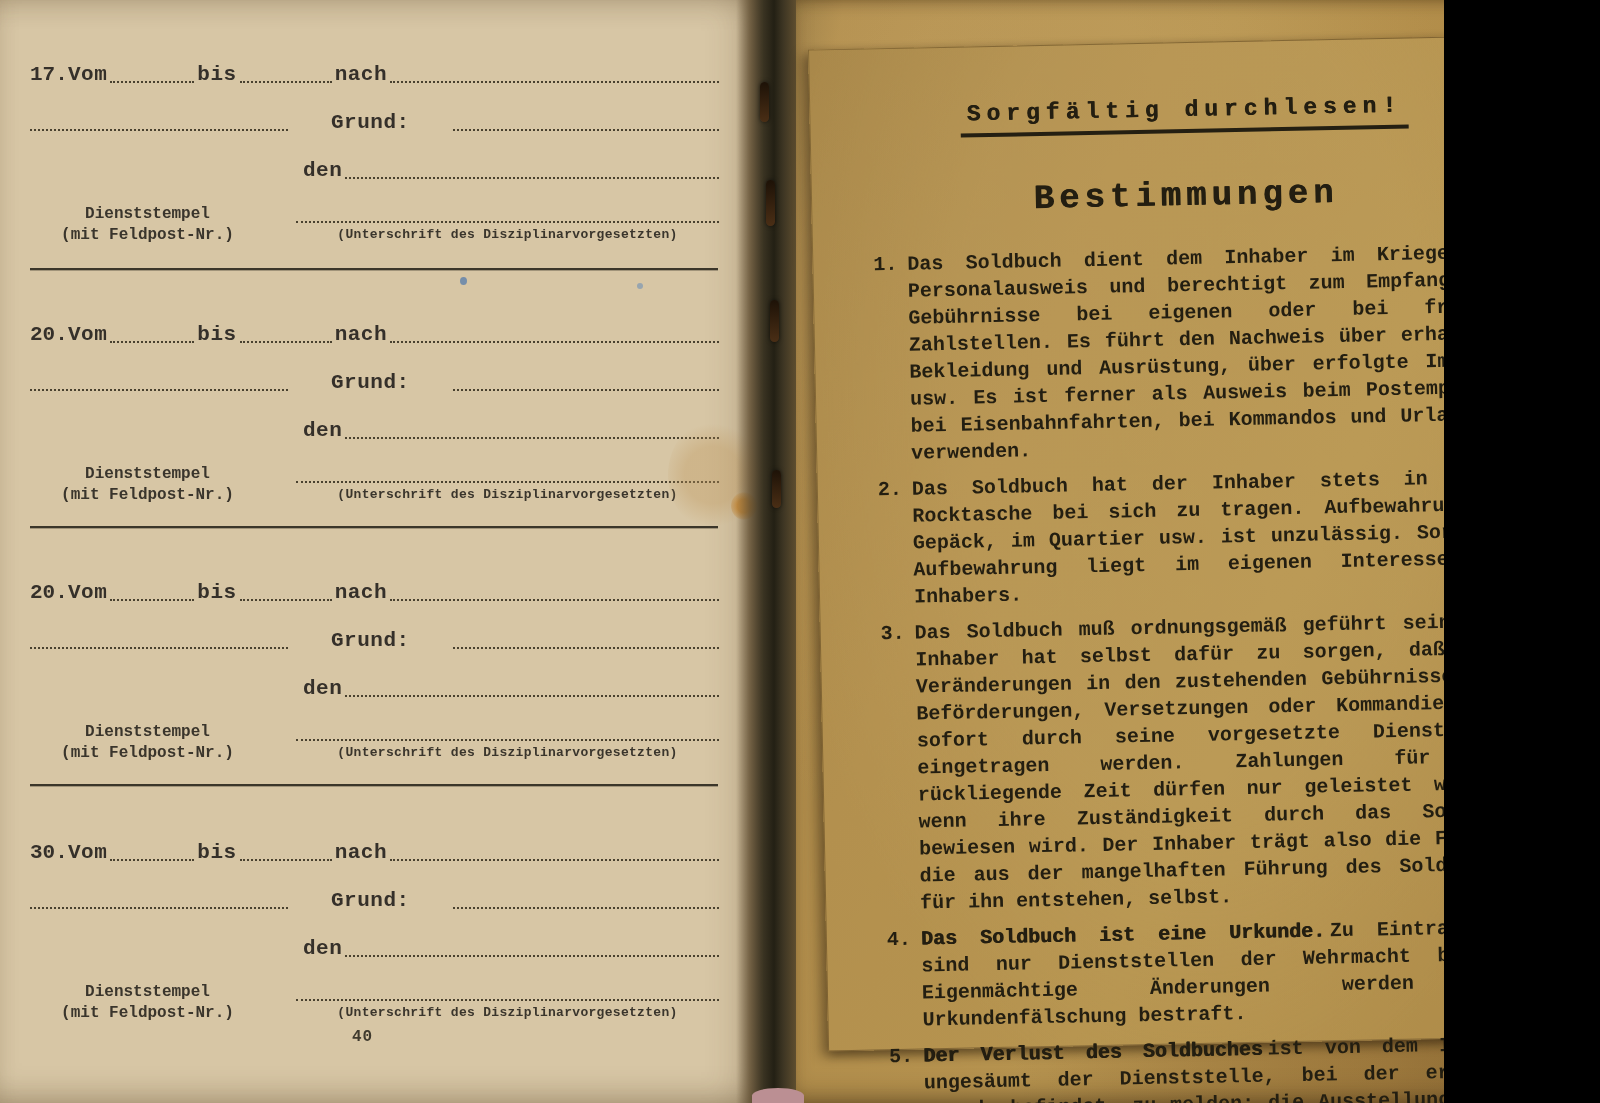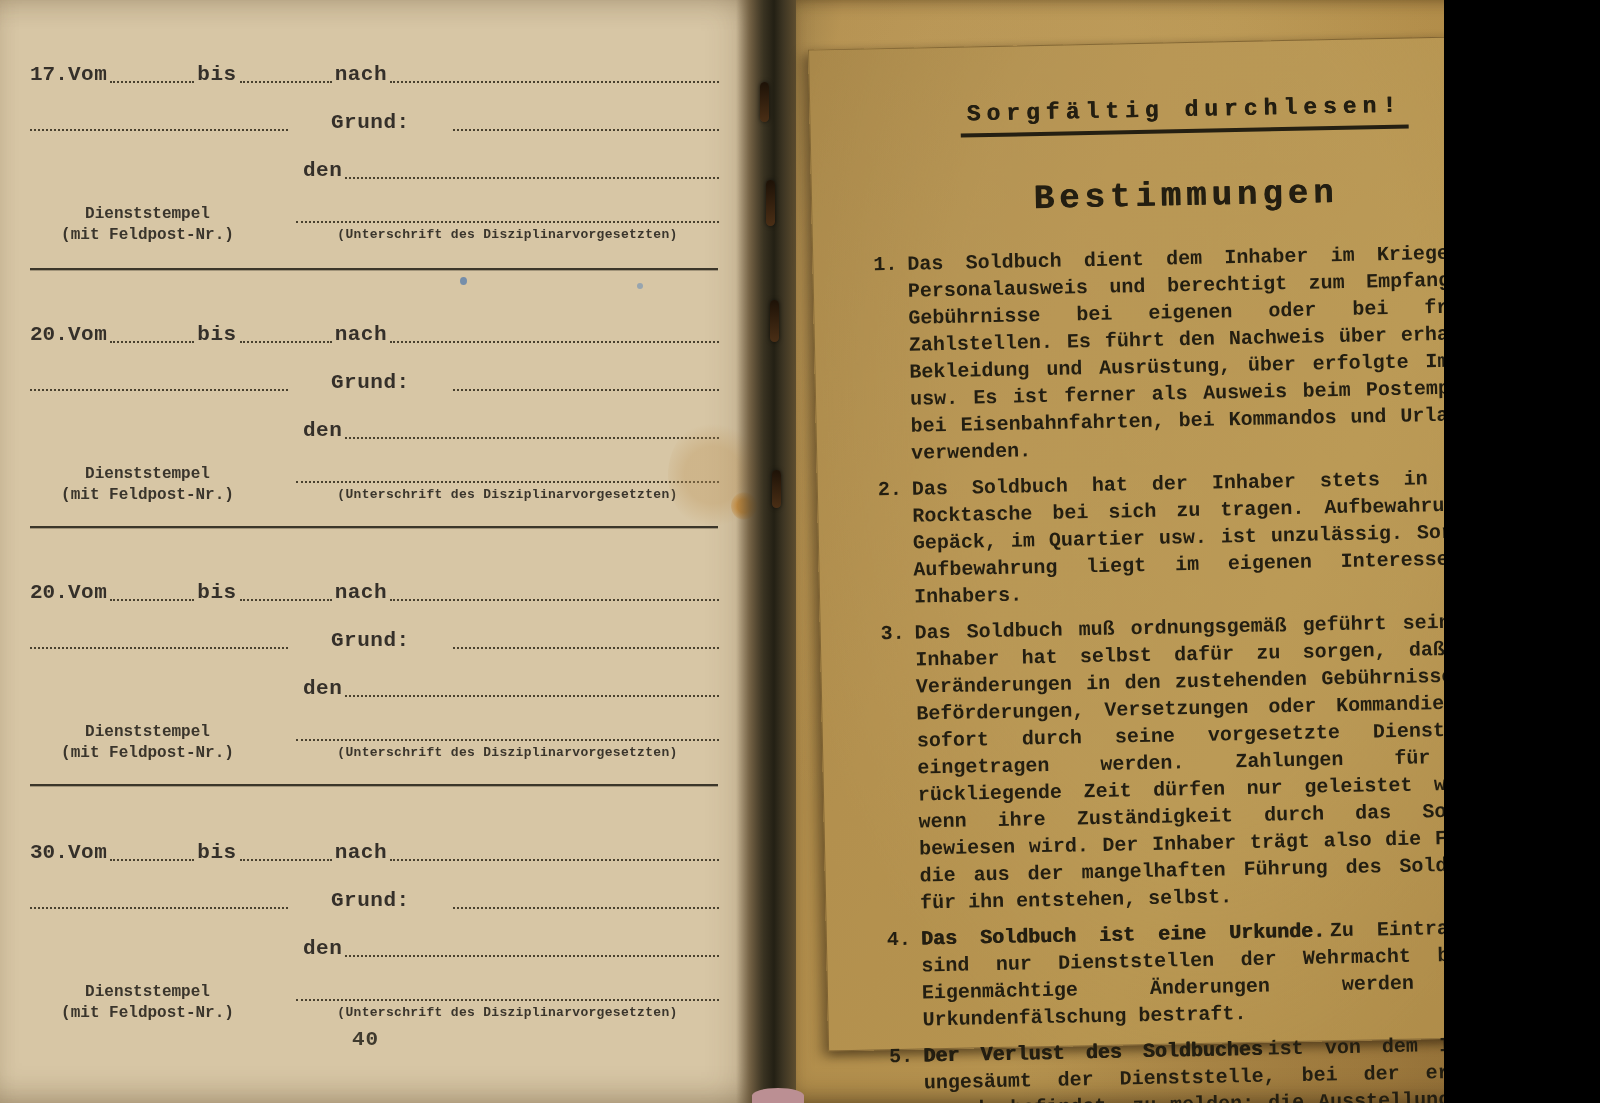--- a/index.html
+++ b/index.html
@@ -32,21 +32,21 @@
   .w88{width:84px;flex:none;}
   .w96{width:92px;flex:none;}
   .w264{width:258px;flex:none;margin-left:0;}
   .grow{flex:1;}
   .l4{position:absolute;top:140px;left:20px;right:40px;display:flex;align-items:center;}
   .stamp{width:255px;flex:none;text-align:center;font-weight:bold;font-size:16px;line-height:21px;padding-top:14px;color:#3a352c;}
   .sig{flex:1;padding-left:18px;}
   .sigline{margin-top:26px;height:0;border-bottom:2px dotted #49412f;}
   .caption{text-align:center;font-weight:bold;font-size:13px;margin-top:4px;letter-spacing:.3px;color:#3a352c;}
   .sep{position:absolute;left:30px;width:688px;height:2px;background:#3b362a;box-shadow:0 1px 0 rgba(59,54,42,.35);}
-  .page-number{position:absolute;left:352px;top:1028px;font-size:21px;font-weight:bold;color:#3f3a2e;letter-spacing:1px;}
+  .page-number{position:absolute;left:352px;top:1028px;font-size:16px;font-weight:bold;color:#3f3a2e;letter-spacing:1px;}
   .speck-blue{position:absolute;left:460px;top:277px;width:7px;height:8px;border-radius:50%;background:#5c80ab;opacity:.8;}
   .speck-blue2{position:absolute;left:637px;top:283px;width:6px;height:6px;border-radius:50%;background:#6d8fb5;opacity:.6;}
   .stain-rust{position:absolute;left:731px;top:492px;width:26px;height:28px;border-radius:50%;
     background:radial-gradient(circle at 50% 50%, #c08a40 0 35%, rgba(192,138,64,.4) 65%, transparent 75%);}
   .stain-tan{position:absolute;left:668px;top:420px;width:90px;height:110px;border-radius:50%;
     background:radial-gradient(circle, rgba(190,150,90,.35) 0 40%, transparent 72%);}
   
   .spine{
     position:absolute;left:736px;top:0;width:76px;height:1103px;
     background:linear-gradient(90deg,

